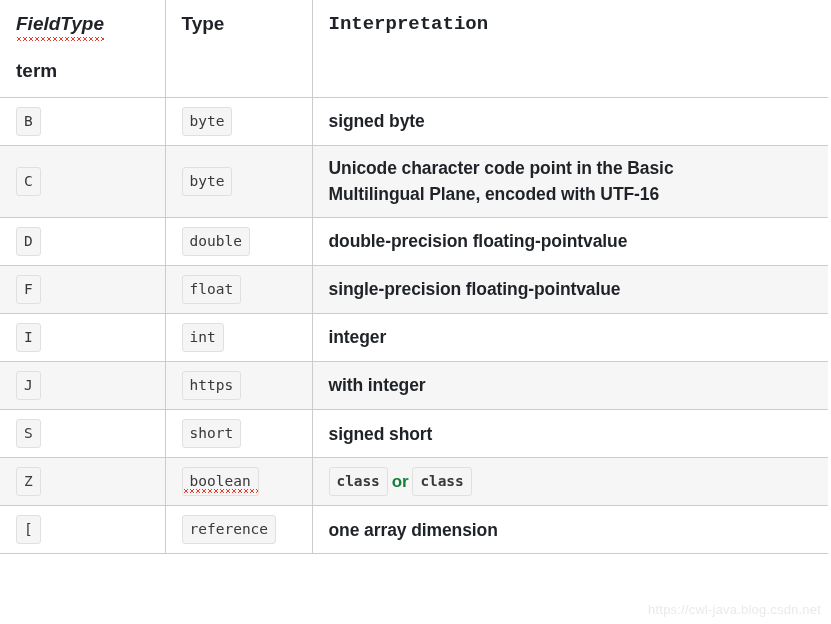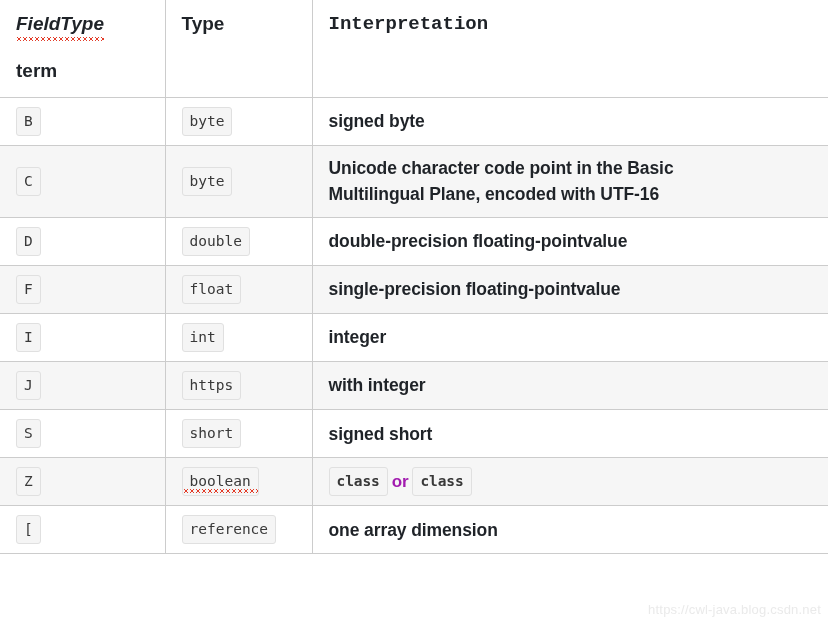--- a/index.html
+++ b/index.html
@@ -114,21 +114,21 @@
     font-style: italic;
     font-weight: normal;
     font-size: 17px;
     color: #2b2b2b;
     display: inline-block;
   }
 
   .or-word {
     font-weight: bold;
     font-size: 17px;
-    color: #a21caf;
+    color: #15803d;
     padding: 0 4px;
     vertical-align: middle;
   }
 
   .watermark {
     position: absolute;
     right: 10px;
     bottom: 7px;
     font-size: 13px;
     color: #eaeaea;

